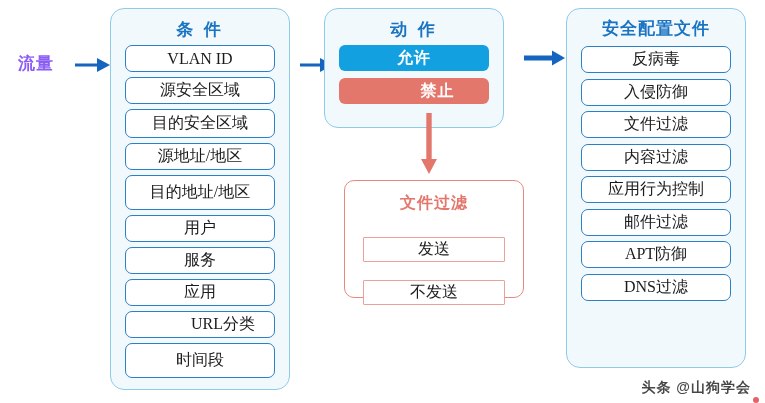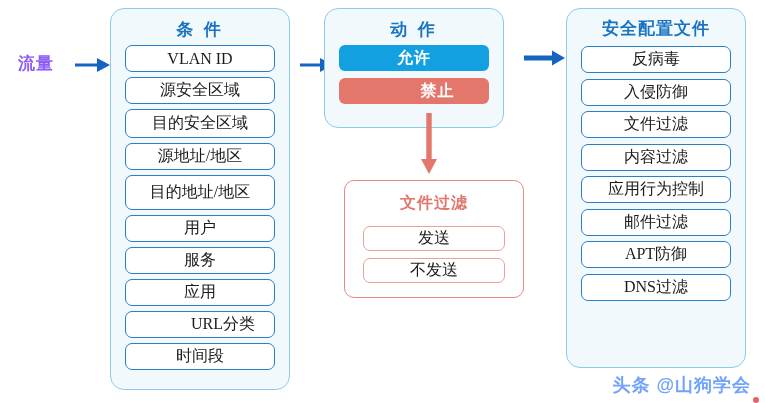--- a/index.html
+++ b/index.html
@@ -64,29 +64,30 @@
     color: #1b1b1b;
     font-family: "Liberation Serif", "DejaVu Serif", serif;
     font-size: 16px;
     display: flex;
     align-items: center;
     justify-content: center;
     white-space: nowrap;
   }
   .item-red {
     border: 1.4px solid #eaa19a;
-    border-radius: 7px;
+    border-radius: 1px;
     background: #ffffff;
     color: #1b1b1b;
     font-family: "Liberation Serif", "DejaVu Serif", serif;
     font-size: 16px;
     box-sizing: border-box;
     display: flex;
     align-items: center;
     justify-content: center;
+    margin-top: 11px;
   }
 
   
   .action-pill {
     box-sizing: border-box;
     border-radius: 6px;
     color: #ffffff;
     font-weight: bold;
     font-size: 16px;
     letter-spacing: 1px;
@@ -116,23 +117,23 @@
   .arrow-v {
     position: absolute;
     display: block;
   }
 
   
   #watermark {
     position: absolute;
     right: 14px;
     bottom: 6px;
-    font-size: 18px;
-    font-weight: bold;
-    color: #3b82f6;
+    font-size: 14px;
+    font-weight: bold;
+    color: #000000;
     opacity: .72;
     letter-spacing: 1px;
     text-shadow: 1px 1px 0 rgba(255,255,255,.9);
     user-select: none;
   }
   #watermark-dot {
     position: absolute;
     right: 6px;
     bottom: 0px;
     width: 6px;
@@ -156,21 +157,21 @@
   <div class="items" style="top:36px; padding:0 14px; gap:5px;">
     <div class="item" style="height:27px;">VLAN ID</div>
     <div class="item" style="height:27px;">源安全区域</div>
     <div class="item" style="height:29px;">目的安全区域</div>
     <div class="item" style="height:27px;">源地址/地区</div>
     <div class="item" style="height:35px;">目的地址/地区</div>
     <div class="item" style="height:27px;">用户</div>
     <div class="item" style="height:27px;">服务</div>
     <div class="item" style="height:27px;">应用</div>
     <div class="item" style="height:27px;padding-left:46px;">URL分类</div>
-    <div class="item" style="height:27px;text-align:center;">时间段</div>
+    <div class="item" style="height:35px;text-align:center;">时间段</div>
   </div>
 </div>
 
 <svg class="arrow-h" style="left:300px; top:56px;" width="34" height="18" viewBox="0 0 34 18">
   <path d="M0 7.4 H20 V2 L33 9 L20 16 V10.6 H0 Z" fill="#1565c0"></path>
 </svg>
 
 <div class="panel panel-blue" style="left:324px; top:8px; width:180px; height:120px;">
   <div class="panel-title" style="position:absolute; left:0; right:0; top:12px;">动 作</div>
   <div class="items" style="top:36px; padding:0 14px; gap:7px;">

